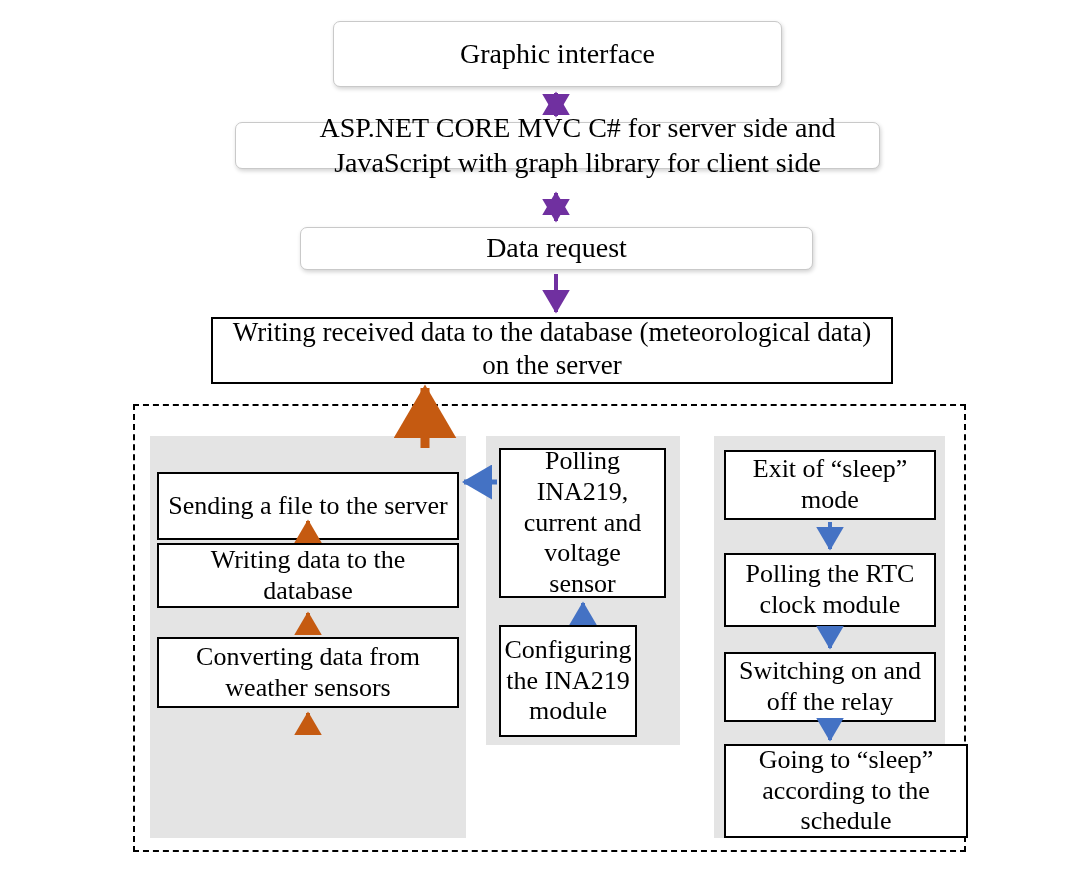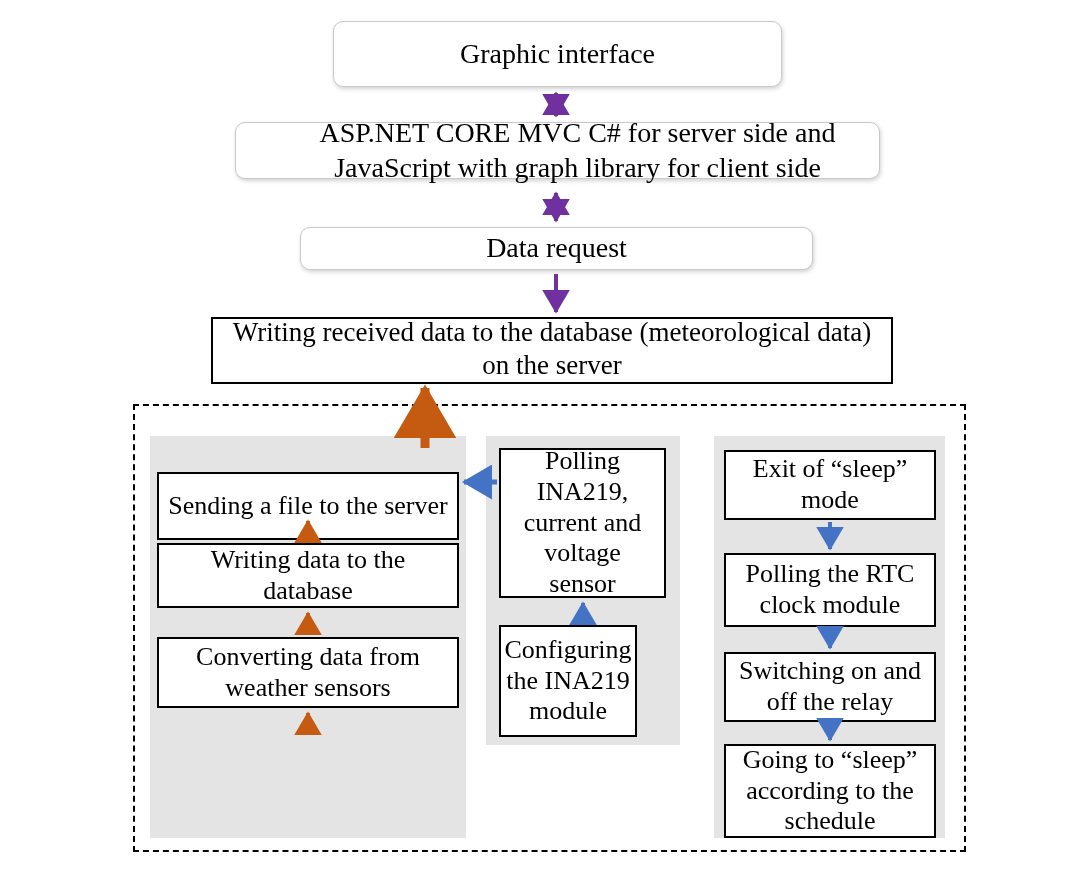--- a/index.html
+++ b/index.html
@@ -67,21 +67,21 @@
     box-sizing: border-box;
     background: #ffffff;
     border: 2px solid #000000;
     display: flex;
     align-items: center;
     justify-content: center;
     text-align: center;
     line-height: 1.18;
   }
 
-  .t28 { font-size: 28px; }
+  .t28 { font-size: 28px; border-radius: 7px; }
   .t27 { font-size: 27px; }
   .t26 { font-size: 26px; }
 
   .txt { display: block; padding: 0 8px; }
 
   
   #arrow-layer {
     position: absolute;
     left: 0;
     top: 0;
@@ -92,21 +92,21 @@
 </style>
 </head>
 <body>
 
 <div id="canvas">
 
   <div class="rbox t28" style="left:333px; top:21px; width:449px; height:66px;">
     <span class="txt">Graphic interface</span>
   </div>
 
-  <div class="rbox t28" style="left:235px; top:122px; width:645px; height:57px;padding-left:40px;">
+  <div class="rbox t28" style="left:235px; top:122px; width:645px; height:47px;padding-left:40px;">
     <span class="txt">ASP.NET CORE MVC C# for server side and JavaScript with graph library for client side</span>
   </div>
 
   <div class="rbox t28" style="left:300px; top:227px; width:513px; height:43px;align-items:center;">
     <span class="txt">Data request</span>
   </div>
 
   <div class="sbox t27" style="left:211px; top:317px; width:682px; height:67px;">
     <span class="txt">Writing received data to the database (meteorological data) on the server</span>
   </div>
@@ -145,21 +145,21 @@
   </div>
 
   <div class="pbox t26" style="left:724px; top:553px; width:212px; height:74px;">
     <span class="txt">Polling the RTC clock module</span>
   </div>
 
   <div class="pbox t26" style="left:724px; top:652px; width:212px; height:70px;font-family:Liberation Serif, serif;">
     <span class="txt">Switching on and off the relay</span>
   </div>
 
-  <div class="pbox t26" style="left:724px; top:744px; width:212px; height:94px;justify-content:flex-end;">
+  <div class="pbox t26" style="left:724px; top:744px; width:244px; height:94px;justify-content:flex-end;">
     <span class="txt">Going to “sleep” according to the schedule</span>
   </div>
 
   <svg id="arrow-layer" viewBox="0 0 1075 894">
     <defs>
       <marker id="ah-purple" markerWidth="7" markerHeight="7" refX="5.6" refY="3.5" orient="auto" markerUnits="strokeWidth">
         <path d="M0,0 L6,3.5 L0,7 z" fill="#7030A0"></path>
       </marker>
       <marker id="ah-purple-start" markerWidth="7" markerHeight="7" refX="5.6" refY="3.5" orient="auto-start-reverse" markerUnits="strokeWidth">
         <path d="M0,0 L6,3.5 L0,7 z" fill="#7030A0"></path>

